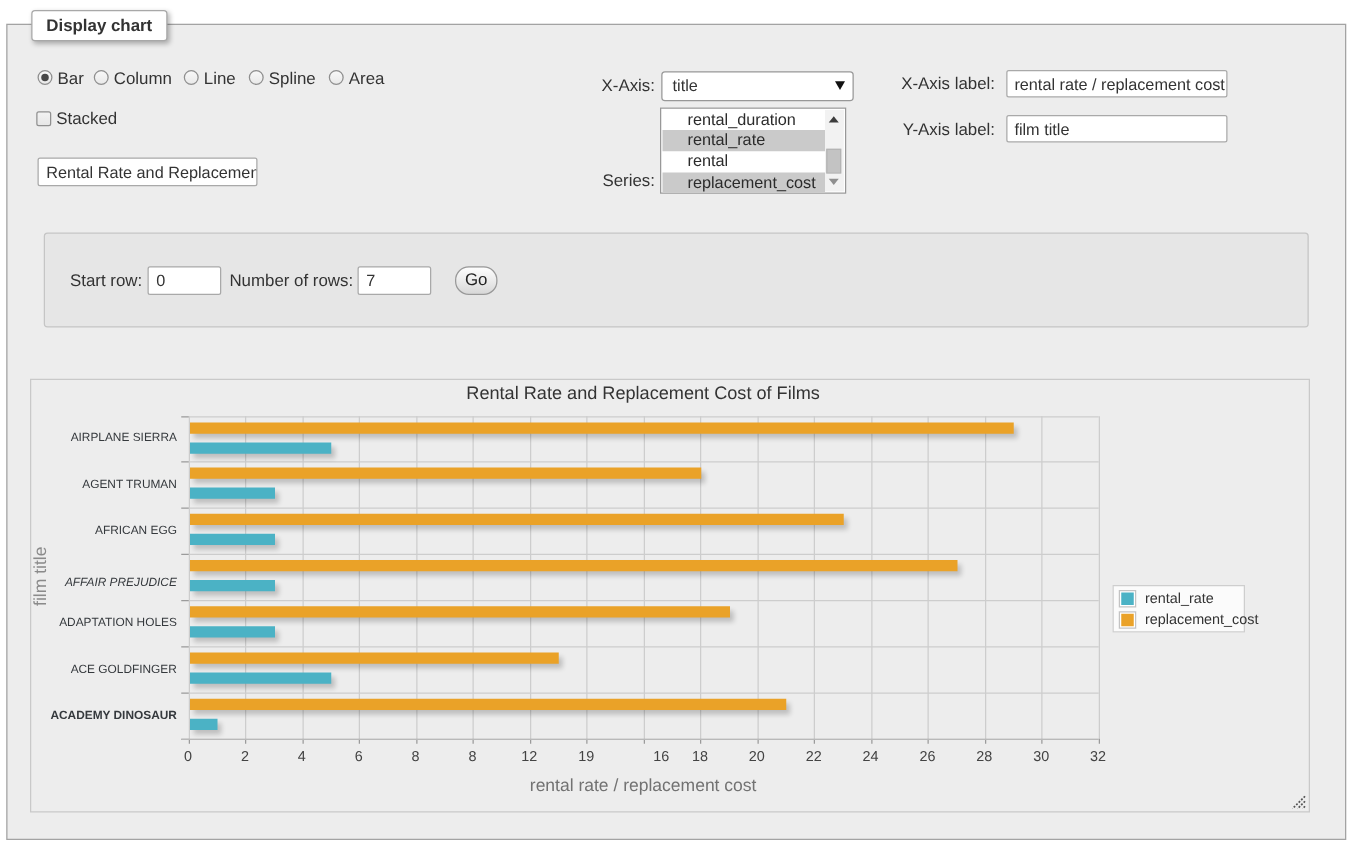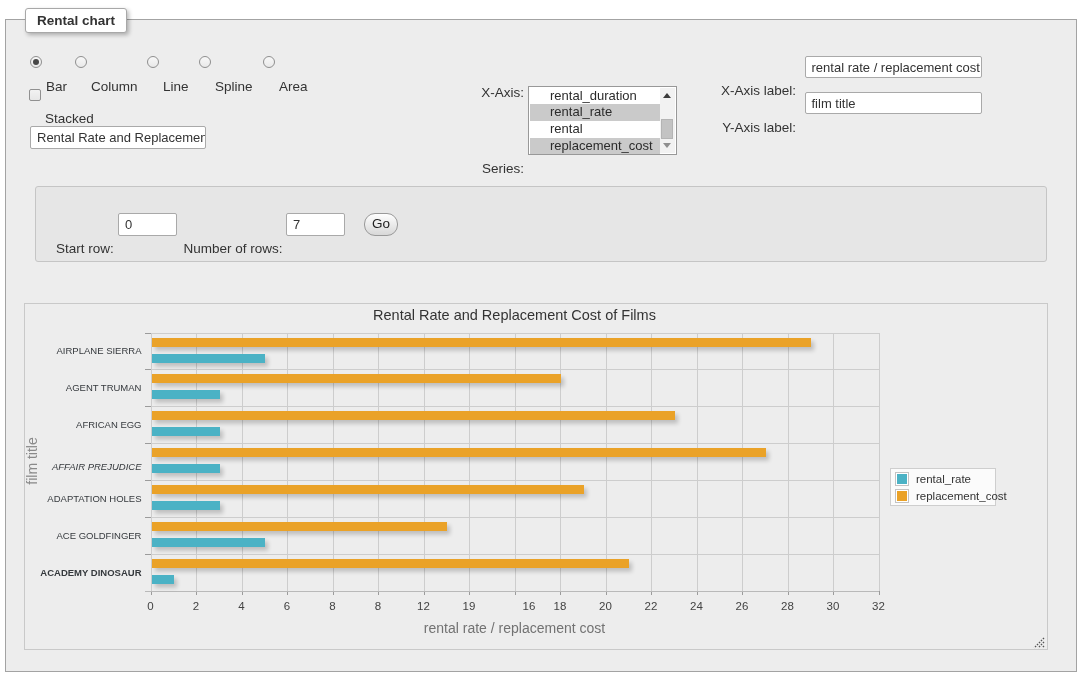--- a/index.html
+++ b/index.html
@@ -14,21 +14,21 @@
     left:5px; top:19px; width:1072px; height:653px;
     background:#ededed; border:1px solid #a3a3a3;
   }
   .legendbox {
     left:25px; top:8px; height:25px; padding:0 11px;
     background:#fff; border:1px solid #a8a8a8; border-radius:3px;
     box-shadow:2px 2px 4px rgba(0,0,0,0.28);
     font-size:13.5px; font-weight:bold; line-height:23px; color:#333;
     white-space:nowrap;
   }
-  .lbl { font-size:13.5px; color:#333; line-height:14px; white-space:nowrap;margin-top:24px; }
+  .lbl { font-size:13.5px; color:#333; line-height:14px; white-space:nowrap; }
   .lbl-r { text-align:right; }
   
   .radio {
     width:12px; height:12px; border-radius:50%;
     border:1px solid #8f8f8f; background:linear-gradient(#f8f8f8,#e9e9e9);
   }
   .radio .dot {
     position:absolute; left:2px; top:2px; width:6px; height:6px;
     border-radius:50%; background:#474747; display:none;
   }
@@ -120,21 +120,21 @@
     position:absolute; left:21px; top:1px; font-size:11.5px; color:#333;
     line-height:13px; white-space:nowrap;
   }
 </style>
 </head>
 <body>
 
 <div id="root">
 
   <div class="abs fieldset"></div>
-  <div class="abs legendbox">Rental chart</div>
+  <div class="abs legendbox">Display chart</div>
 
   <div id="radio-row">
       <div class="abs radio checked" style="left: 30px; top: 56px;">
         <span class="dot"></span>
       </div>
       <div class="abs lbl" style="left: 46px; top: 55.5px;">Bar</div>
       <div class="abs radio" style="left: 75px; top: 56px;"></div>
       <div class="abs lbl" style="left: 91px; top: 55.5px;">Column</div>
       <div class="abs radio" style="left: 147px; top: 56px;"></div>
       <div class="abs lbl" style="left: 163px; top: 55.5px;">Line</div>
@@ -143,20 +143,24 @@
       <div class="abs radio" style="left: 263px; top: 56px;"></div>
       <div class="abs lbl" style="left: 279px; top: 55.5px;">Area</div>
     </div>
 
   <div class="abs checkbox" style="left:29px; top:88.5px;"></div>
   <div class="abs lbl" style="left:45px; top:88px;">Stacked</div>
 
   <div class="abs tinput" style="left:30px; top:125.5px; width:176px; height:23px;">Rental Rate and Replacement Cost of Films</div>
 
   <div class="abs lbl lbl-r" style="left:430px; top:61.5px; width:94px;">X-Axis:</div>
+  <div class="abs selectbox" style="left:529px; top:57px; width:153.5px; height:23.5px;">
+    <span>title</span>
+    <span class="arr"></span>
+  </div>
 
   <div class="abs lbl lbl-r" style="left:430px; top:137.5px; width:94px;">Series:</div>
   <div class="abs listbox" style="left:528px; top:86px; width:148.5px; height:69px;">
     <div id="series-options">
         <div class="opt" style="top: 0.8px; width: 130px;">rental_duration</div>
         <div class="opt sel" style="top: 17.4px; width: 130px;">rental_rate</div>
         <div class="opt" style="top: 34px; width: 130px;">rental</div>
         <div class="opt sel" style="top: 50.6px; width: 130px;">replacement_cost</div>
       </div>
     <div class="sbar" style="right:1px;">

